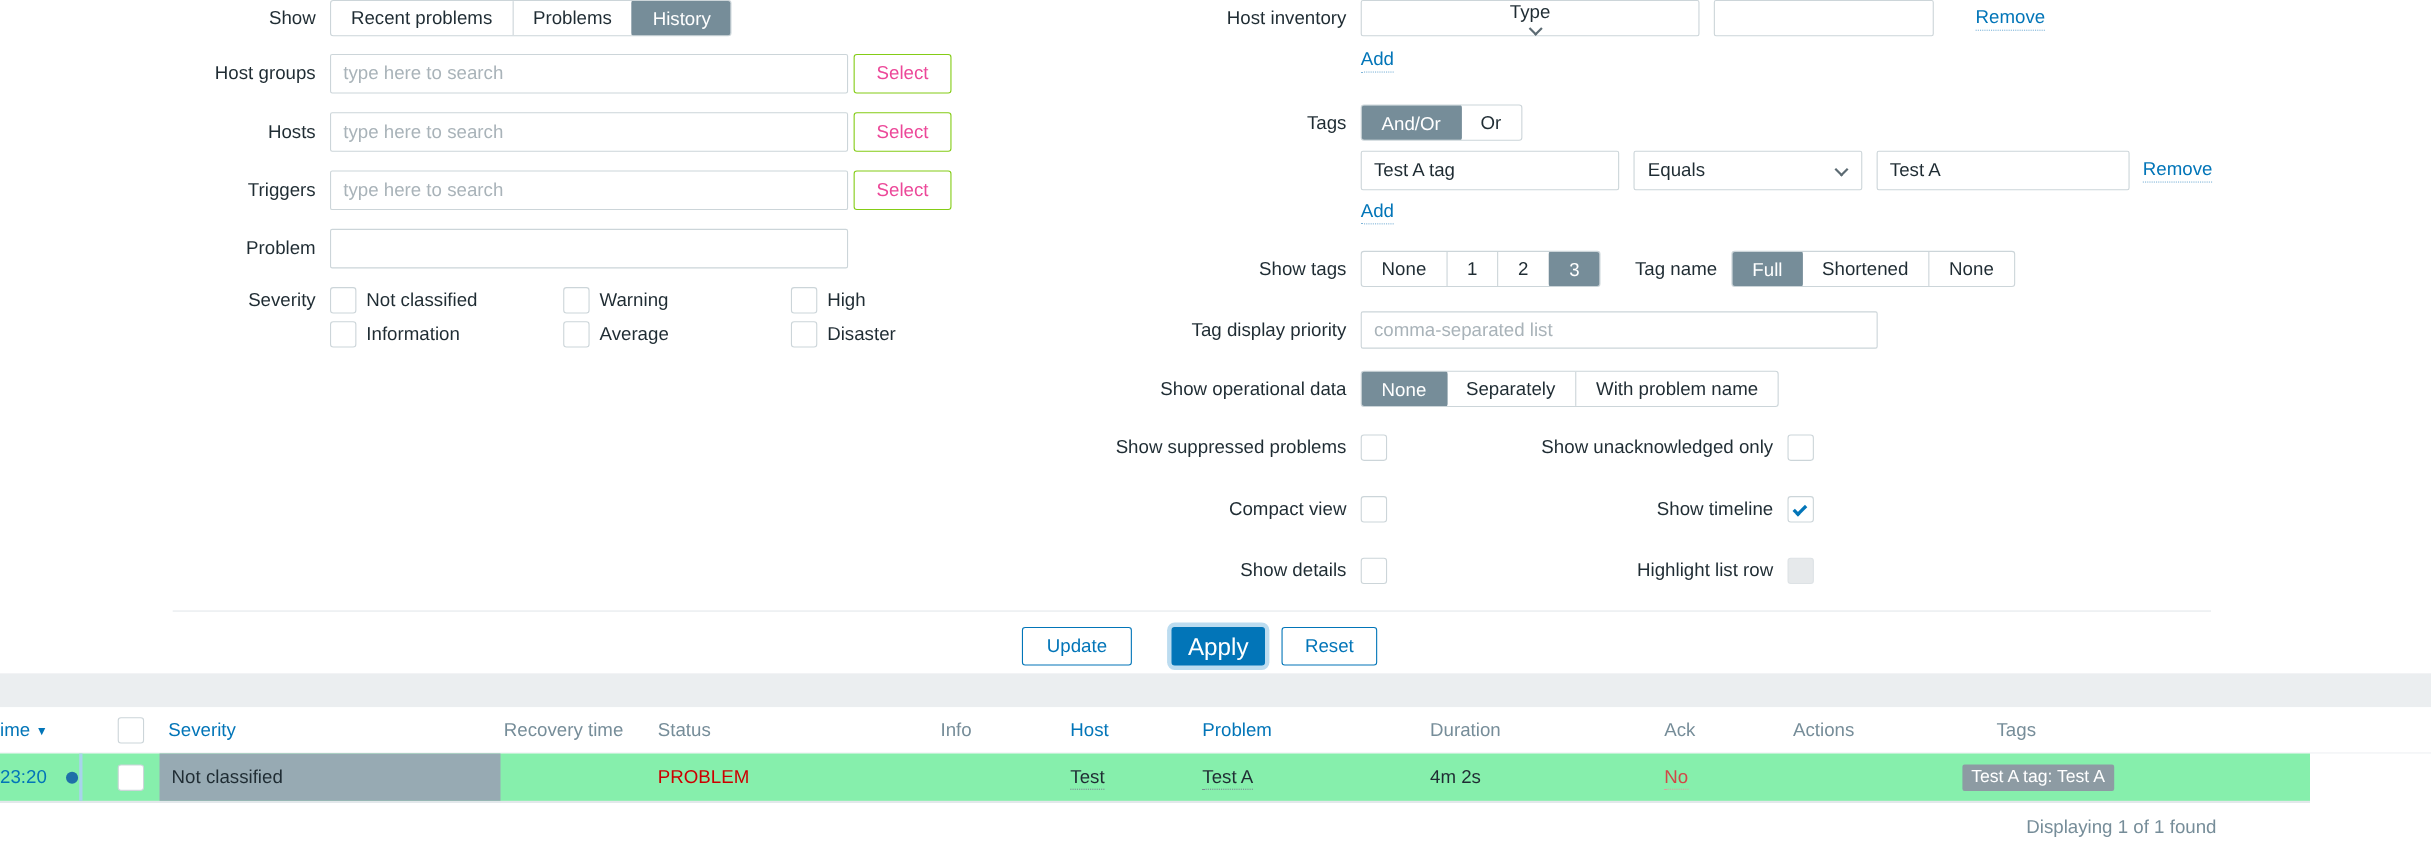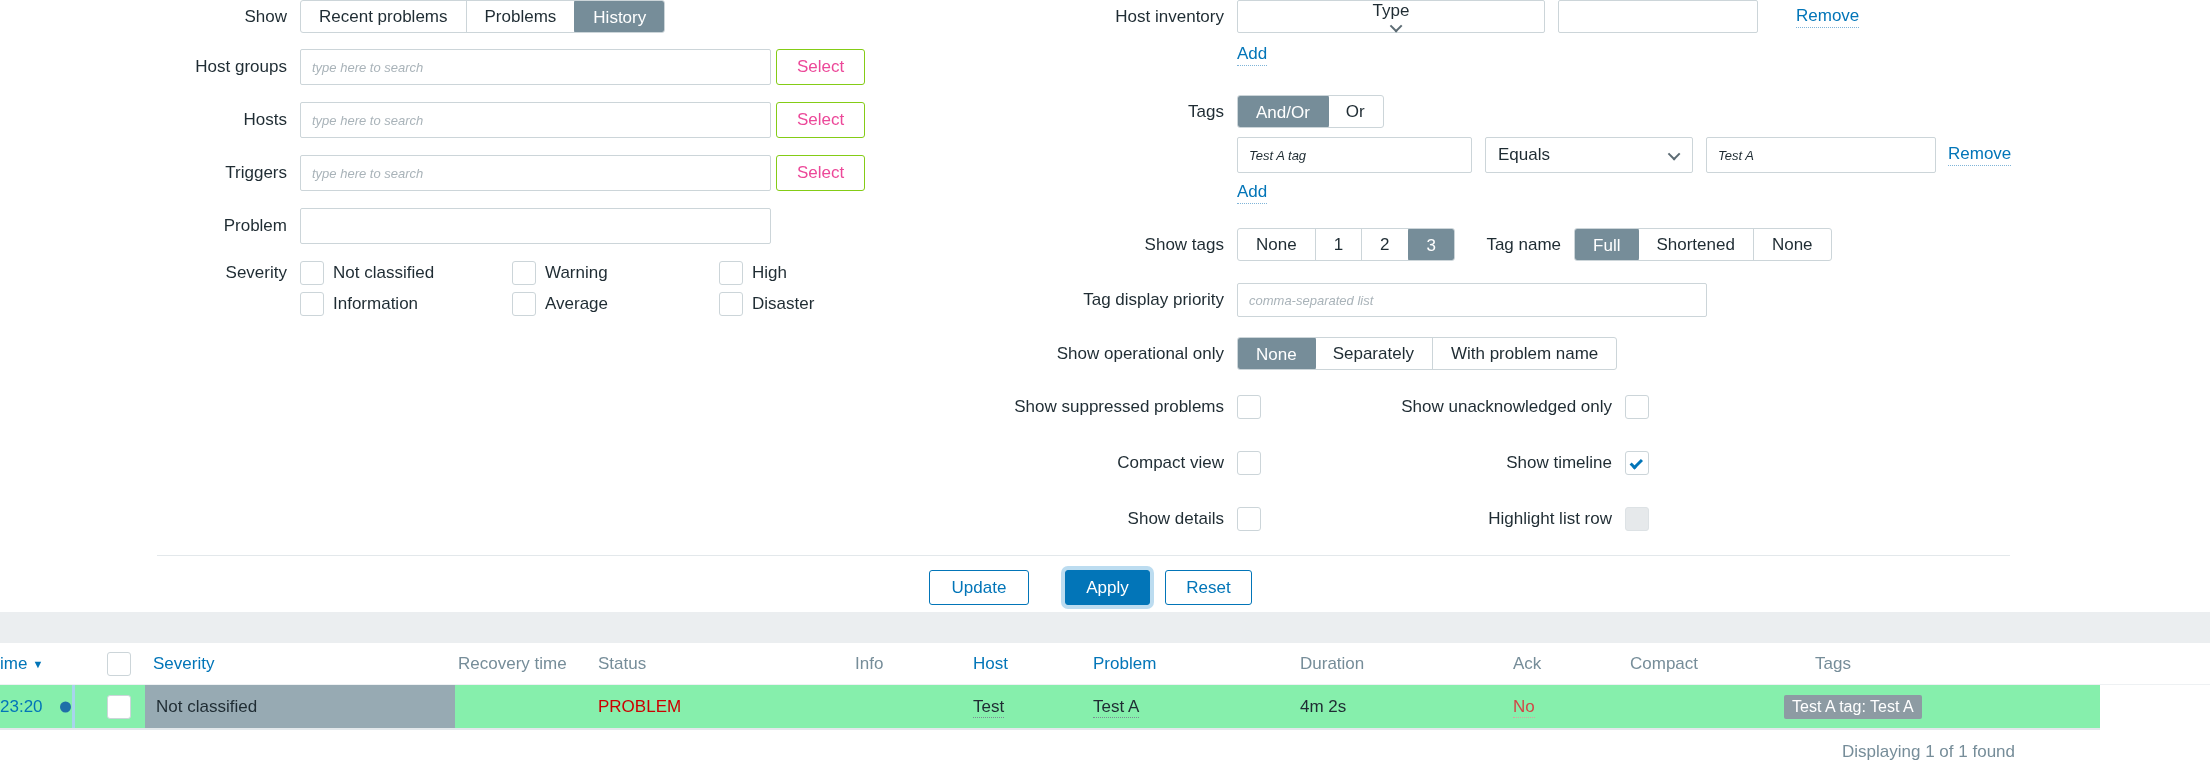--- a/index.html
+++ b/index.html
@@ -19,34 +19,34 @@
   .r-label { width:239px; text-align:right; color:#1f2c33; flex:0 0 auto; }
   .gap13 { margin-left:13px; }
 
   
   .seg-group { display:inline-flex; align-items:stretch; border:1px solid #ccd5d9; border-radius:3px; background:#fff; overflow:hidden; height:33px; }
   .seg { padding:0 18px; line-height:31px; color:#1f2c33; border-right:1px solid #ccd5d9; white-space:nowrap; cursor:pointer; }
   .seg:last-child { border-right:none; }
   .seg.selected { background:#768d99; color:#fff; margin:-1px; line-height:35px; padding:0 19px; border-radius:3px; border-right:none; position:relative; z-index:1; }
 
   
-  .tinput { border:1px solid #ccd5d9; border-radius:2px; background:#fff; height:36px; padding:0 11px; font-family:inherit; font-size:13px; color:#1f2c33;font-style:italic; }
+  .tinput { border:1px solid #ccd5d9; border-radius:2px; background:#fff; height:36px; padding:0 11px; font-family:inherit; font-size:17px; color:#1f2c33; }
   .tinput::placeholder { color:#a9b3b9; opacity:1; }
   .tinput.h34 { height:34px; }
   .tinput.h33 { height:33px; }
 
   
   .select { display:flex; align-items:center; justify-content:space-between; border:1px solid #ccd5d9; border-radius:2px; background:#fff; height:33px; padding:0 12px; cursor:pointer; }
   .select.h36 { height:36px; }
   .chev { width:9px; height:9px; border-left:2px solid #5c6b73; border-bottom:2px solid #5c6b73; transform:rotate(-45deg) translateY(-2px); flex:0 0 auto; margin-left:12px; }
 
   
   .btn-gray { display:inline-flex; align-items:center; justify-content:center; height:36px; padding:0 18px; border:1px solid #84cc16; border-radius:3px; background:#fff; color:#ec4899; font-size:17px; cursor:pointer; }
   .btn-outline { display:inline-flex; align-items:center; justify-content:center; border:1px solid #0275b8; border-radius:3px; background:#fff; color:#0275b8; font-size:17px; cursor:pointer; }
-  .btn-primary { display:inline-flex; align-items:center; justify-content:center; border:1px solid #0275b8; border-radius:3px; background:#0275b8; color:#fff; font-size:17px; cursor:pointer; box-shadow:0 0 0 4px #bcdcf0; }
+  .btn-primary { display:inline-flex; align-items:center; justify-content:center; border:1px solid #0275b8; border-radius:3px; background:#0275b8; color:#fff; font-size:22px; cursor:pointer; box-shadow:0 0 0 4px #bcdcf0; }
 
   
   .cb { width:24px; height:24px; border:1px solid #ccd5d9; border-radius:3px; background:#fff; flex:0 0 auto; display:flex; align-items:center; justify-content:center; cursor:pointer; }
   .cb .mark { display:none; }
   .cb.checked .mark { display:block; width:12px; height:7px; border-left:3px solid #0275b8; border-bottom:3px solid #0275b8; transform:rotate(-45deg) translateY(-1px); }
   .cb.disabled { background:#e6e9eb; border-color:#dde2e5; cursor:default; }
 
   
   .link { color:#0275b8; cursor:pointer; text-decoration:none; }
   .link.dotted { border-bottom:1px dotted #7fb4d8; padding-bottom:1px; }
@@ -186,21 +186,21 @@
       <div class="seg">None</div>
     </div>
   </div>
 
   <div class="frow" style="left:985px; top:283px; height:34px;">
     <div class="r-label">Tag display priority</div>
     <input class="tinput h34 gap13" style="width: 470px;" placeholder="comma-separated list">
   </div>
 
   <div class="frow" style="left:985px; top:337px; height:33px;">
-    <div class="r-label">Show operational only</div>
+    <div class="r-label">Show operational data</div>
     <div class="seg-group gap13">
       <div class="seg selected">None</div>
       <div class="seg">Separately</div>
       <div class="seg">With problem name</div>
     </div>
   </div>
 
   <div class="frow" style="left:985px; top:395px; height:24px;">
     <div class="r-label">Show suppressed problems</div>
     <span class="cb gap13"></span>
@@ -237,21 +237,21 @@
   <div class="cell hlink" style="left:0;"><span>ime</span><span class="sort-arrow">▼</span></div>
   <span class="cb cell" style="left:107px;"></span>
   <div class="cell hlink" style="left:153px;">Severity</div>
   <div class="cell hgray" style="left:458px;">Recovery time</div>
   <div class="cell hgray" style="left:598px;">Status</div>
   <div class="cell hgray" style="left:855px;">Info</div>
   <div class="cell hlink" style="left:973px;">Host</div>
   <div class="cell hlink" style="left:1093px;">Problem</div>
   <div class="cell hgray" style="left:1300px;">Duration</div>
   <div class="cell hgray" style="left:1513px;">Ack</div>
-  <div class="cell hgray" style="left:1630px;">Compact</div>
+  <div class="cell hgray" style="left:1630px;">Actions</div>
   <div class="cell hgray" style="left:1815px;">Tags</div>
 </div>
 
 <div class="trow">
   <div class="timeline-line"></div>
   <div class="timeline-dot"></div>
   <div class="cell hlink" style="left:0;">23:20</div>
   <span class="cb cell" style="left:107px;"></span>
   <div class="sev-cell">Not classified</div>
   <div class="cell status-problem" style="left:598px;">PROBLEM</div>

